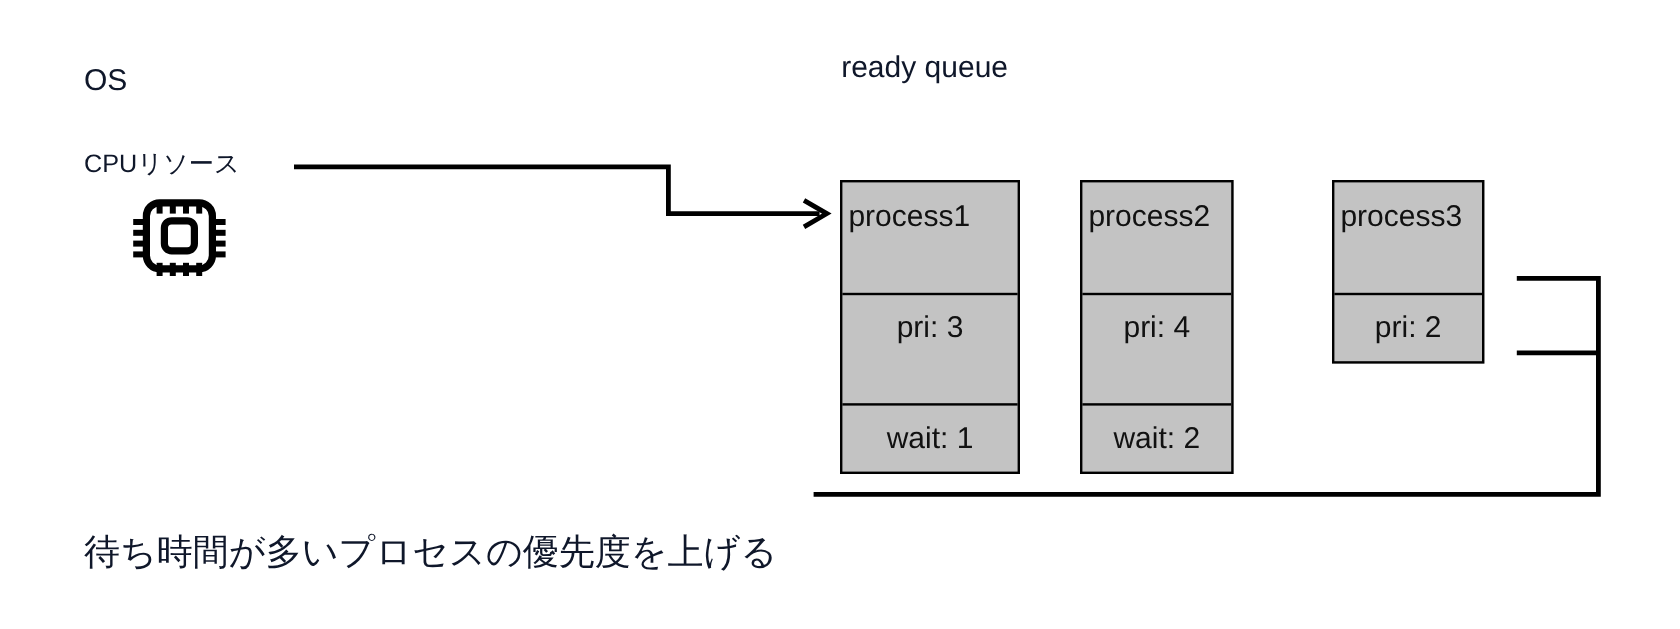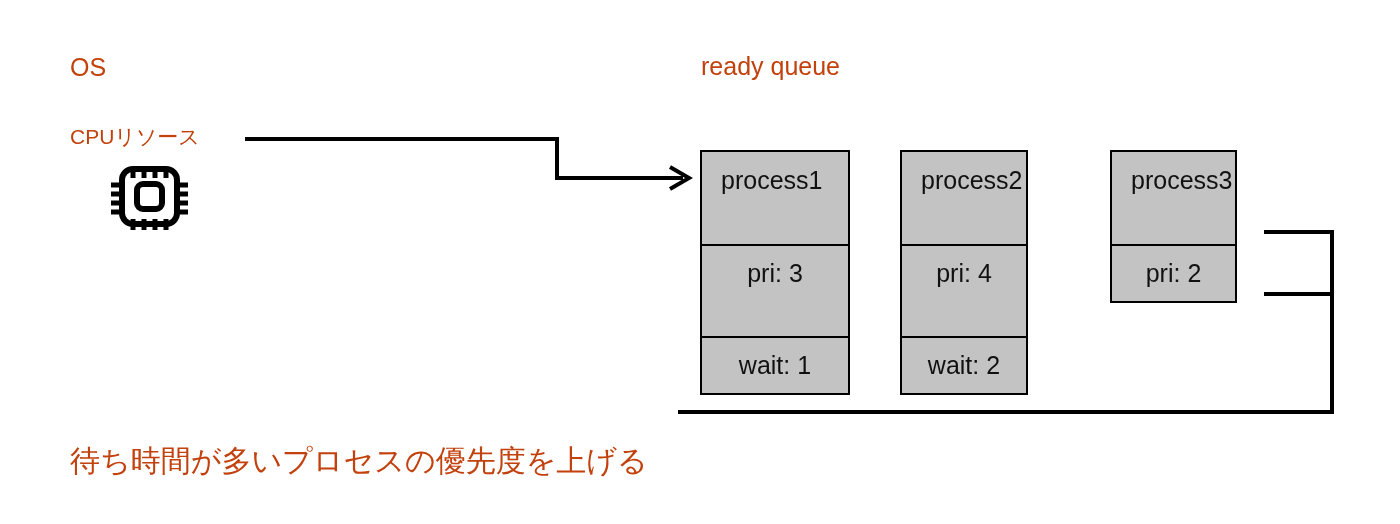--- a/index.html
+++ b/index.html
@@ -15,26 +15,26 @@
     font-family: "Liberation Sans", "DejaVu Sans", sans-serif;
     color: #000000;
   }
 
   
   .label {
     position: absolute;
     white-space: nowrap;
     font-size: 25px;
     line-height: 1;
-    color: #c2410c;
+    color: #0f172a;
     font-weight: 400;
   }
   #os-label       { left: 70px;  top: 55px; }
   #cpu-label      { left: 70px;  top: 126px; font-size: 21px; }
-  #ready-label    { left: 701px; top: 54px; }
+  #ready-label    { left: 701px; top: 44px; }
   #bottom-label   { left: 70px;  top: 398px; font-size: 30px; margin-top: 48px; }
 
   
   #diagram-svg {
     position: absolute;
     left: 0;
     top: 0;
     width: 1400px;
     height: 524px;
     pointer-events: none;
@@ -53,21 +53,21 @@
     display: flex;
     align-items: center;
     justify-content: center;
     font-size: 25px;
     color: #111111;
     box-sizing: border-box;
     text-align: center;
   }
   .process-box .row.name {
     justify-content: flex-start;
-    padding-left: 19px;
+    padding-left: 5px;
   }
   .process-box .row.sep {
     border-top: 2px solid #000000;
     margin-top: 35px;
   }
 
   #process-1 { left: 700px; top: 150px; width: 150px; }
   #process-2 { left: 900px; top: 150px; width: 128px; }
   #process-3 { left: 1110px; top: 150px; width: 127px; }
 </style>

